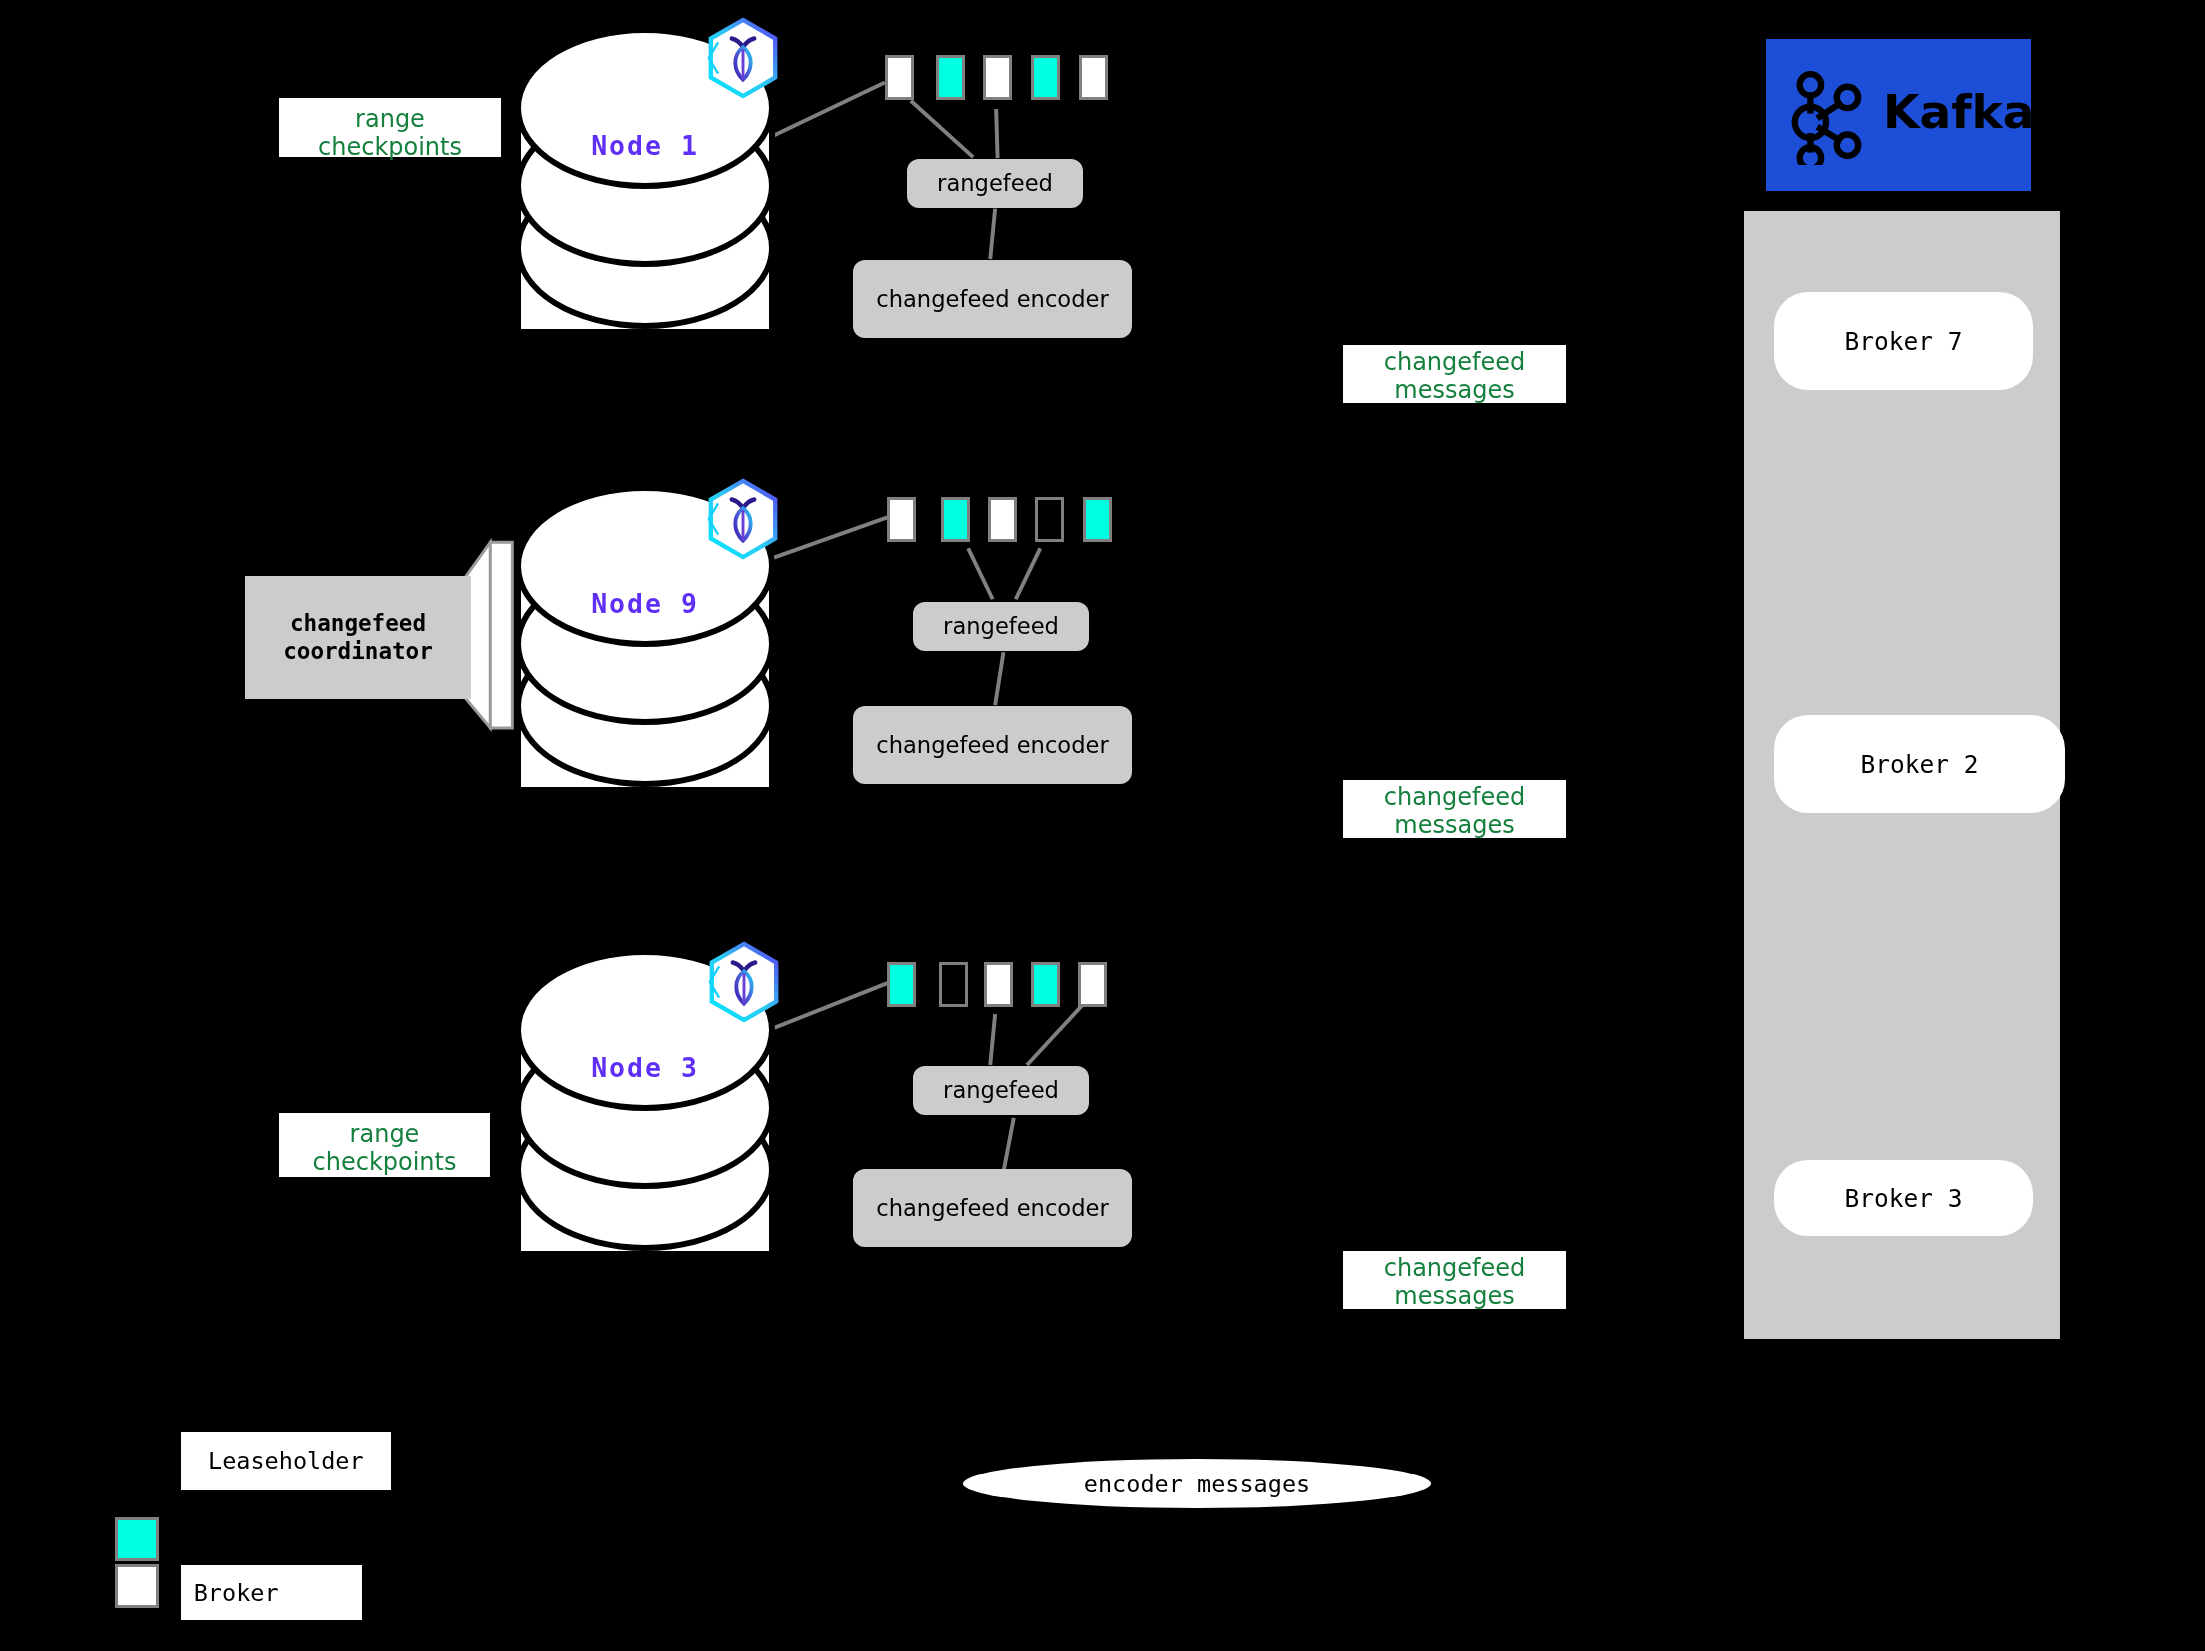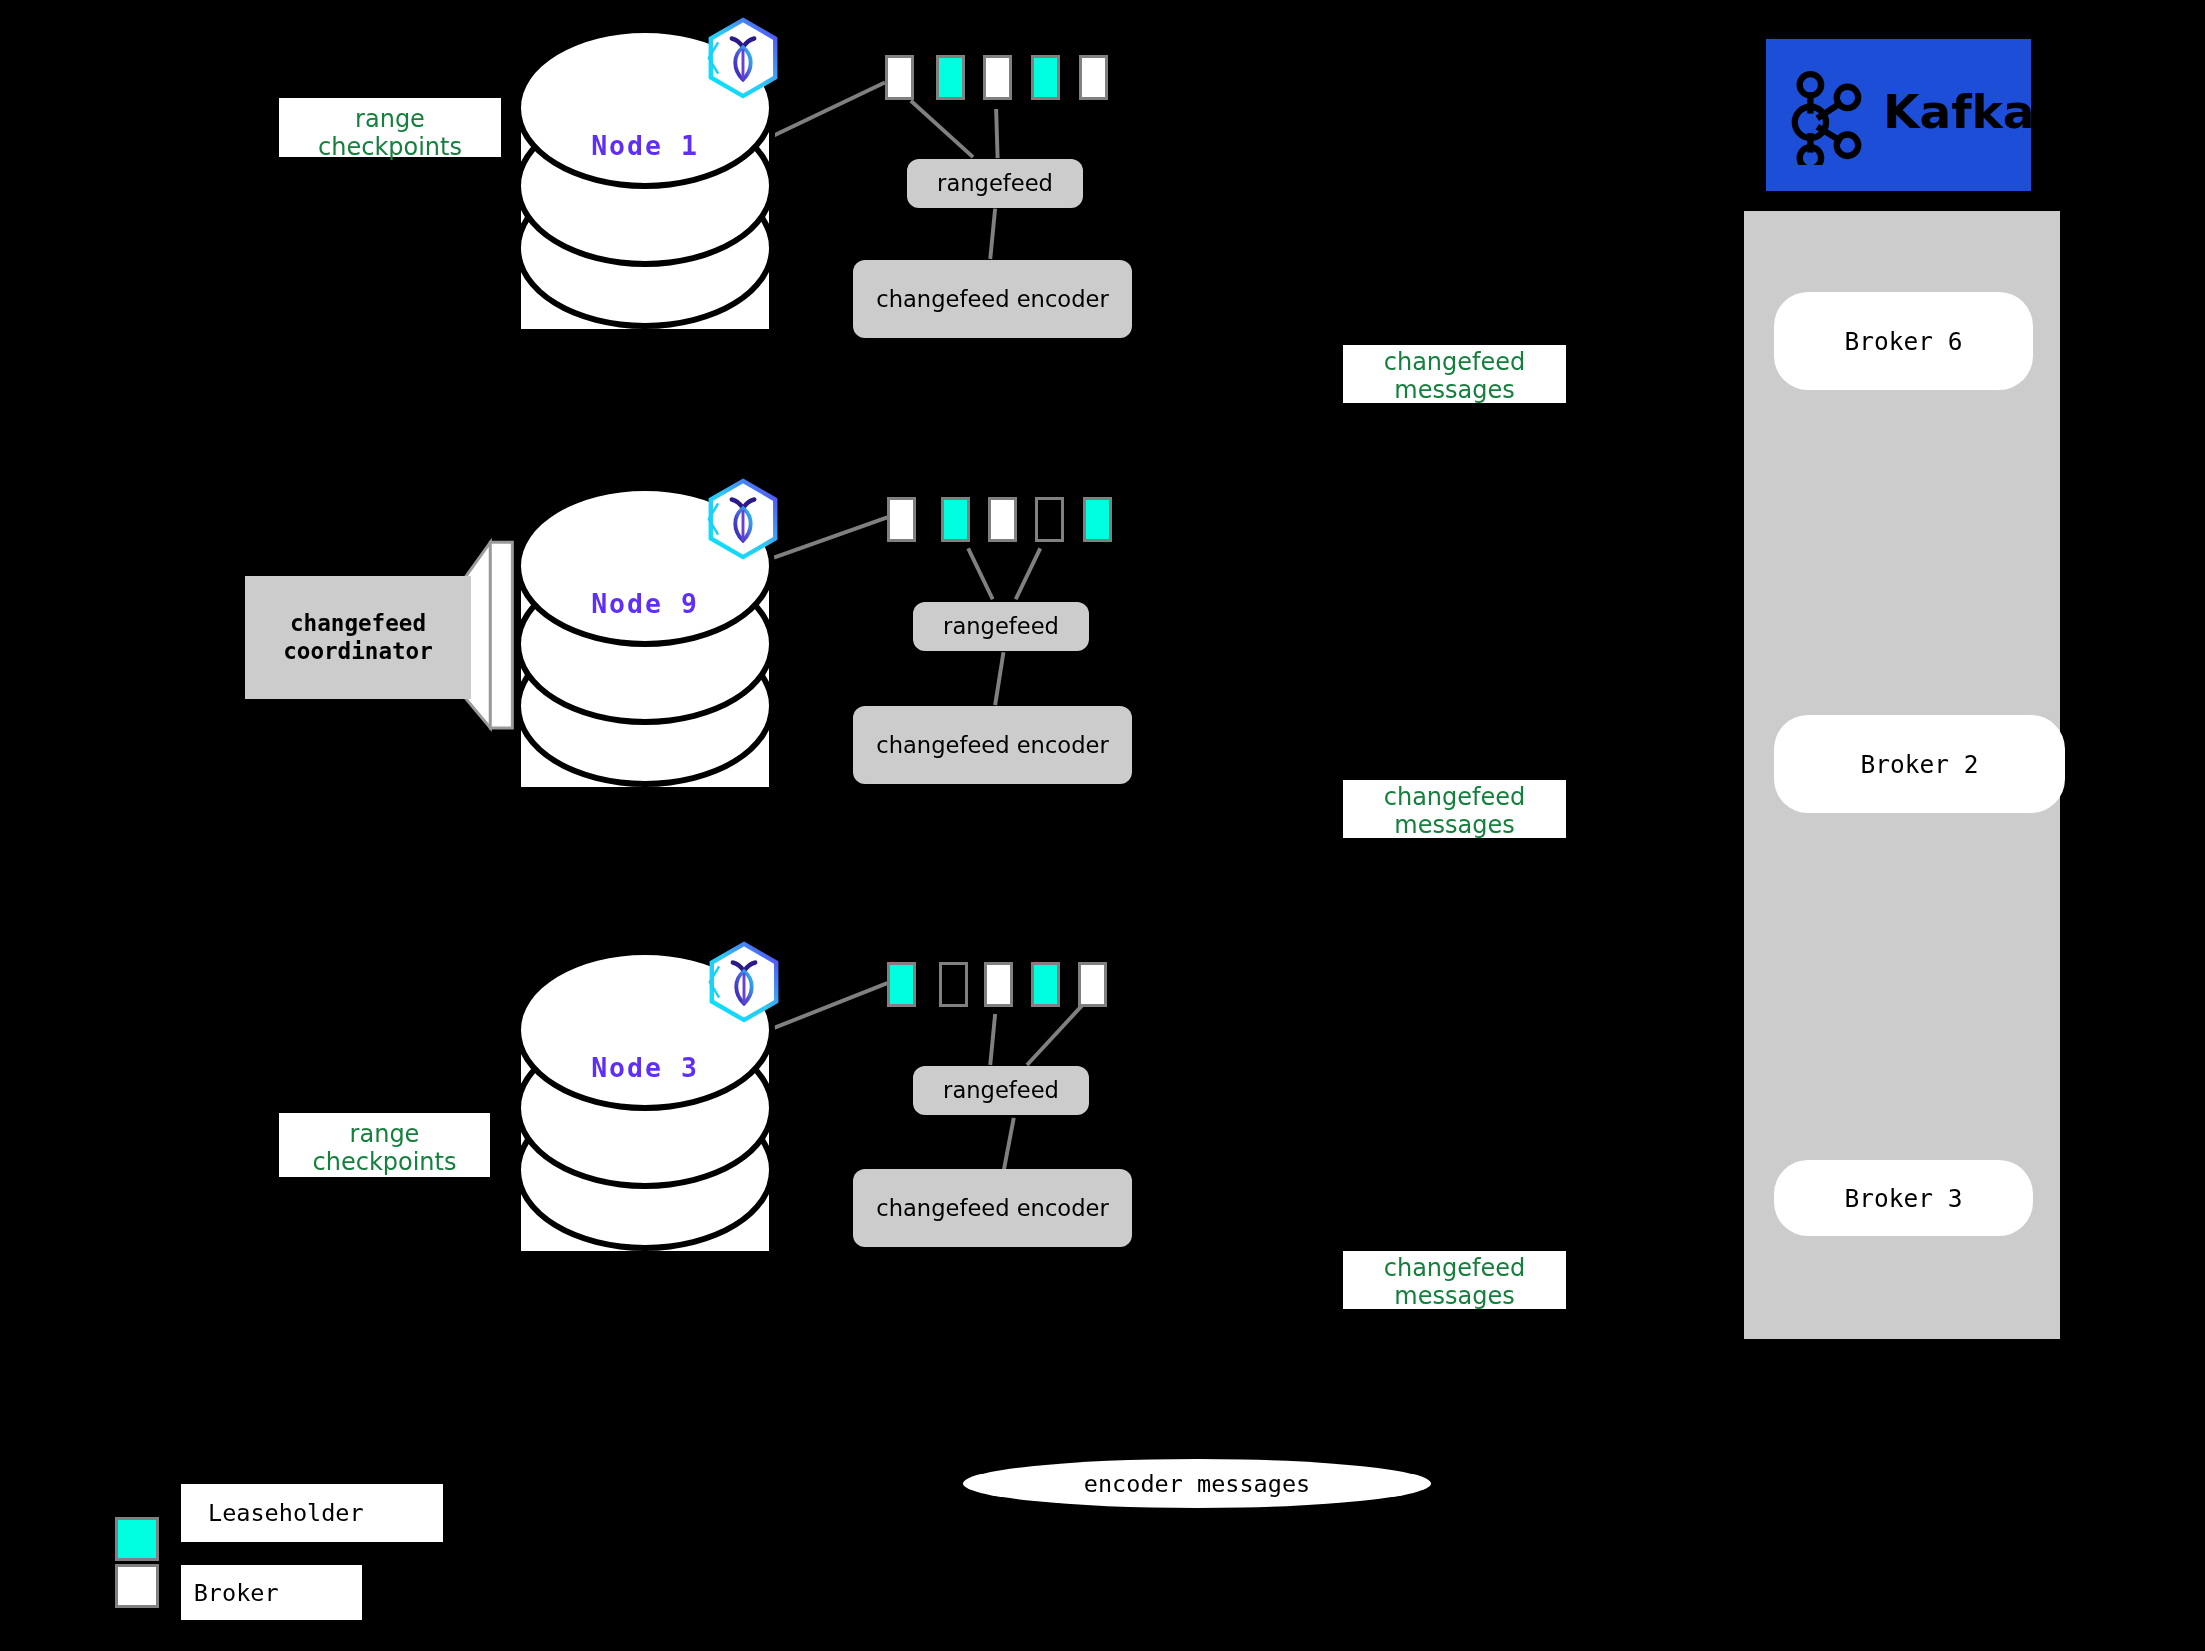--- a/index.html
+++ b/index.html
@@ -357,26 +357,26 @@
         <circle cx="48" cy="186" r="22" fill="none" stroke="#000" stroke-width="13"></circle>
         <circle cx="124" cy="62" r="22" fill="none" stroke="#000" stroke-width="13"></circle>
         <circle cx="124" cy="160" r="22" fill="none" stroke="#000" stroke-width="13"></circle>
       </svg>
     </span>
     <span class="abs" style="left:117px; top:45px; font-size:47px; font-weight:bold; color:#000; font-family:'DejaVu Sans', sans-serif;">Kafka</span>
   </div>
 
   <div id="broker-panel" style="left:1744px; top:211px; width:316px; height:1128px;"></div>
 
-  <div class="broker-card" style="left:1774px; top:292px; width:259px; height:98px;">Broker 6</div>
+  <div class="broker-card" style="left:1774px; top:292px; width:259px; height:98px;">Broker 7</div>
   <div class="broker-card" style="left:1774px; top:715px; width:291px; height:98px;">Broker 2</div>
   <div class="broker-card" style="left:1774px; top:1160px; width:259px; height:76px;">Broker 3</div>
 
   <div id="resolved-pill" style="left:963px; top:1459px; width:468px; height:49px;">encoder messages</div>
 
   <div class="legend-swatch" style="left:115px; top:1517px; background:#00ffe1;"></div>
-  <div class="legend-label" style="left:181px; top:1484px; width:262px; height:58px;padding-left:27px;">Leaseholder</div>
+  <div class="legend-label" style="left:181px; top:1432px; width:210px; height:58px;padding-left:27px;">Leaseholder</div>
 
   <div class="legend-swatch" style="left:115px; top:1564px; background:#ffffff;"></div>
   <div class="legend-label" style="left:181px; top:1565px; width:181px; height:55px;">Broker</div>
 
 </div>
 
 
 </body></html>

